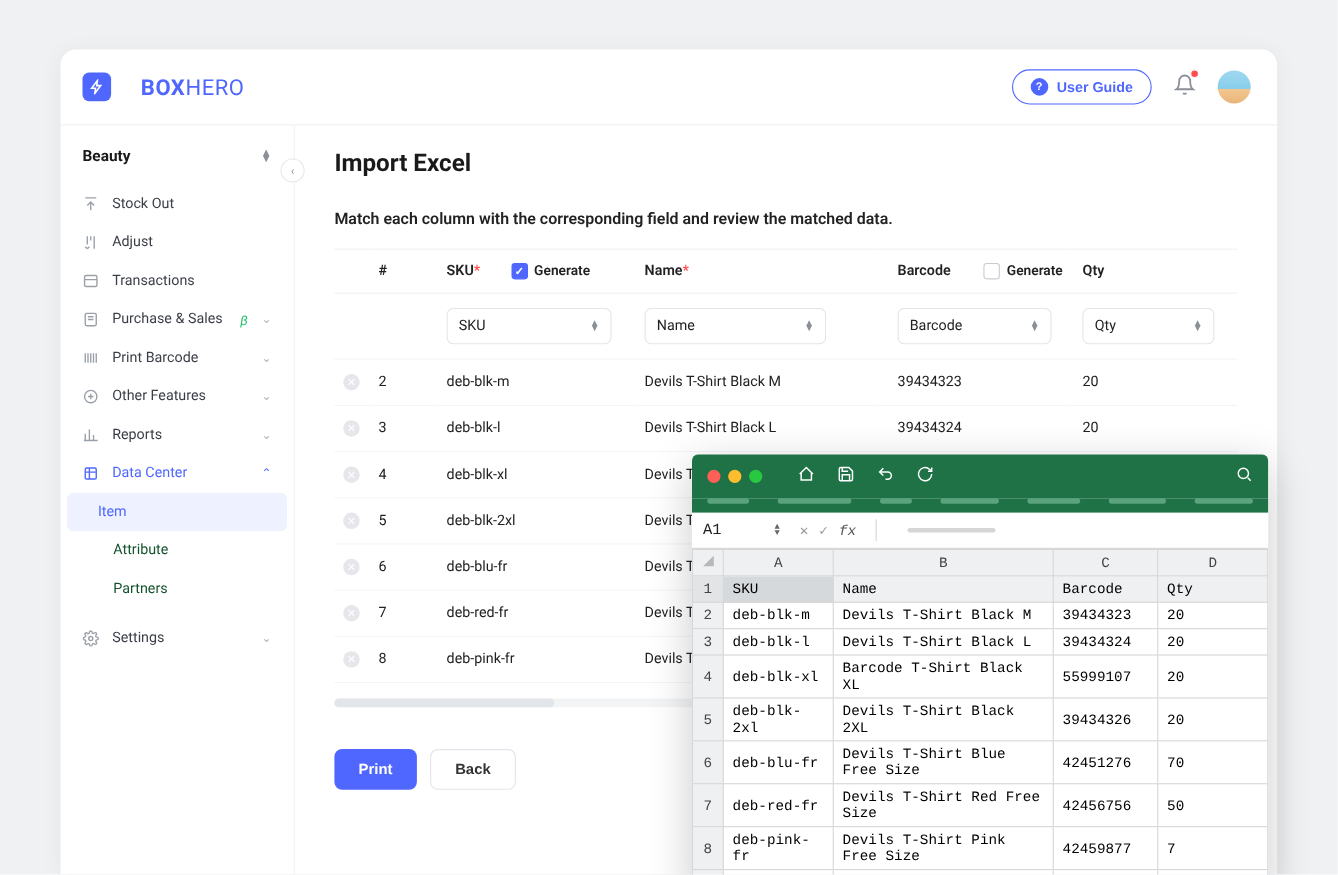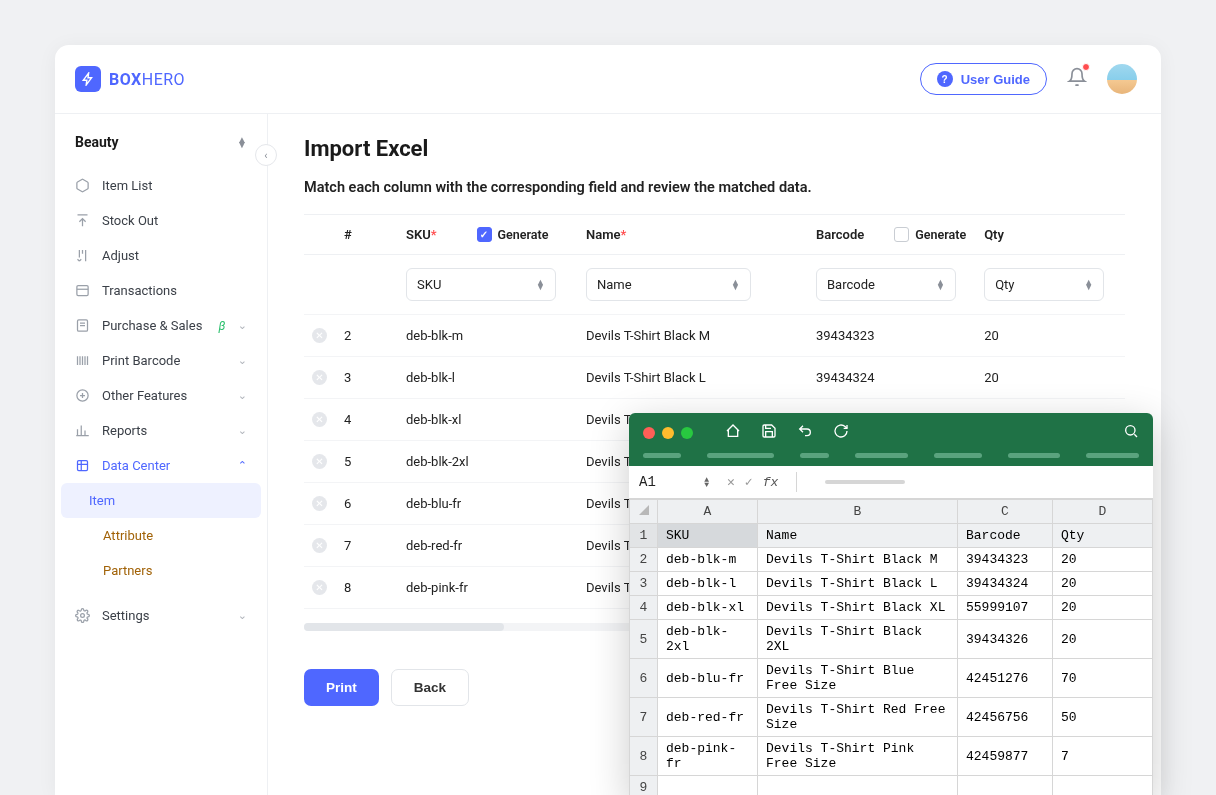--- a/index.html
+++ b/index.html
@@ -1,69 +1,69 @@
 <!DOCTYPE html>
 <html><head>
 <meta charset="utf-8">
 <style>
 * { box-sizing: border-box; margin: 0; padding: 0; }
 body { font-family: -apple-system, BlinkMacSystemFont, "Segoe UI", Roboto, sans-serif; background: #f0f1f3; width: 1216px; height: 795px; overflow: hidden; position: relative; }
 .app-window { position: absolute; top: 45px; left: 55px; right: 55px; bottom: 0; background: #fff; border-radius: 14px 14px 0 0; display: flex; flex-direction: column; box-shadow: 0 2px 20px rgba(0,0,0,0.05); }
 .header { display: flex; align-items: center; justify-content: space-between; padding: 18px 24px 18px 20px; }
 .logo { display: flex; align-items: center; gap: 8px; }
 .logo-icon { width: 26px; height: 26px; background: #4f67ff; border-radius: 6px; display: flex; align-items: center; justify-content: center; color: #fff; font-size: 14px; }
-.logo-text { font-size: 16px; font-weight: 700; letter-spacing: 0.5px; }
+.logo-text { font-size: 20px; font-weight: 700; letter-spacing: 0.5px; margin-left: 19px; }
 .logo-text .bold { color: #4f67ff; }
 .logo-text .light { color: #4f67ff; font-weight: 400; }
 .header-right { display: flex; align-items: center; gap: 20px; }
 .user-guide-btn { display: flex; align-items: center; gap: 8px; border: 1.5px solid #4f67ff; color: #4f67ff; background: #fff; padding: 7px 16px; border-radius: 20px; font-size: 13px; font-weight: 600; cursor: pointer; }
 .user-guide-icon { width: 16px; height: 16px; background: #4f67ff; border-radius: 50%; color: #fff; display: flex; align-items: center; justify-content: center; font-size: 10px; font-weight: 700; }
 .bell { position: relative; color: #8a8f98; cursor: pointer; }
 .bell svg { width: 20px; height: 20px; }
 .bell-badge { position: absolute; top: -4px; right: -3px; width: 8px; height: 8px; background: #ff4d4f; border-radius: 50%; border: 1.5px solid #fff; }
 .avatar { width: 30px; height: 30px; border-radius: 50%; background: linear-gradient(180deg, #a0d8ef 0%, #87ceeb 55%, #f4c891 55%, #e8b57a 100%); cursor: pointer; }
 .body { display: flex; flex: 1; border-top: 1px solid #eef0f3; min-height: 0; position: relative; }
 .sidebar { width: 213px; border-right: 1px solid #eef0f3; padding: 14px 0; }
 .team-select { display: flex; align-items: center; justify-content: space-between; padding: 6px 20px 18px 20px; font-weight: 700; font-size: 14px; color: #1a1a1a; cursor: pointer; }
 .team-select .sort { color: #8a8f98; font-size: 10px; display: flex; flex-direction: column; line-height: 5px; }
 .nav-item { display: flex; align-items: center; gap: 12px; padding: 10px 20px; font-size: 13px; color: #3a3f47; cursor: pointer; }
 .nav-item.active { background: #eef1ff; color: #4f67ff; border-radius: 6px; margin: 0 6px; padding-left: 28px; }
-.nav-item.sub { padding-left: 48px; color: #a16207; }
+.nav-item.sub { padding-left: 48px; color: #14532d; }
 .nav-item.parent { justify-content: space-between; }
 .nav-item .nav-left { display: flex; align-items: center; gap: 12px; }
 .nav-item .chev { color: #b0b4bb; font-size: 11px; }
 .nav-item.data-center { color: #4f67ff; }
 .nav-item.data-center .chev { color: #4f67ff; }
 .nav-icon { width: 15px; height: 15px; display: flex; align-items: center; justify-content: center; color: #9aa0a9; }
 .nav-item.data-center .nav-icon { color: #4f67ff; }
 .nav-item .beta { color: #2abf6c; font-style: italic; font-size: 12px; margin-left: 4px; }
 .collapse-btn { position: absolute; left: 200px; top: 30px; width: 22px; height: 22px; border-radius: 50%; background: #fff; border: 1px solid #e5e7eb; display: flex; align-items: center; justify-content: center; color: #8a8f98; font-size: 11px; cursor: pointer; z-index: 2; }
 .main { flex: 1; padding: 22px 36px; overflow: hidden; }
 .breadcrumb { font-size: 12px; color: #8a8f98; margin-bottom: 6px; }
 .breadcrumb a { color: #8a8f98; text-decoration: none; }
-.page-title { font-size: 22px; font-weight: 700; margin-bottom: 18px; color: #1a1a1a; }
+.page-title { font-size: 22px; font-weight: 700; margin-bottom: 30px; color: #1a1a1a; }
 .subtitle { font-size: 14.5px; font-weight: 600; color: #222; margin-bottom: 18px; }
 .mapping-table { width: 100%; border-collapse: collapse; }
 .mapping-table th { text-align: left; font-size: 13px; font-weight: 600; color: #222; padding: 12px 8px; border-bottom: 1px solid #eef0f3; border-top: 1px solid #eef0f3; }
 .mapping-table th .req { color: #ff4d4f; }
 .mapping-table .gen { display: flex; align-items: center; gap: 6px; font-size: 12.5px; color: #222; }
 .checkbox { width: 15px; height: 15px; border: 1.5px solid #c9cdd3; border-radius: 3px; display: inline-flex; align-items: center; justify-content: center; cursor: pointer; }
 .checkbox.checked { background: #4f67ff; border-color: #4f67ff; color: #fff; font-size: 10px; }
 .select-cell { padding: 12px 8px; border-bottom: 1px solid #eef0f3; }
 .select-box { width: 150px; border: 1px solid #e2e5e9; border-radius: 6px; padding: 8px 10px; font-size: 13px; color: #222; display: flex; align-items: center; justify-content: space-between; cursor: pointer; background: #fff; }
 .select-box .sort { color: #8a8f98; font-size: 9px; display: flex; flex-direction: column; line-height: 5px; }
 .mapping-table td { padding: 13px 8px; font-size: 13px; color: #222; border-bottom: 1px solid #f3f4f6; }
 .row-delete { width: 15px; height: 15px; border-radius: 50%; background: #e5e7eb; color: #fff; display: flex; align-items: center; justify-content: center; font-size: 10px; cursor: pointer; }
 .scrollbar { margin-top: 14px; height: 8px; border-radius: 6px; background: #f3f4f6; position: relative; width: 100%; }
 .scrollthumb { position: absolute; left: 0; top: 0; height: 8px; width: 200px; background: #e2e5e9; border-radius: 6px; }
 .actions { margin-top: 38px; display: flex; gap: 12px; }
 .btn { padding: 10px 22px; border-radius: 7px; font-size: 13.5px; font-weight: 600; cursor: pointer; border: none; }
 .btn-primary { background: #4f67ff; color: #fff; }
 .btn-secondary { background: #fff; color: #333; border: 1px solid #e2e5e9; }
-.th-generate-group { display: flex; align-items: center; gap: 40px; }
+.th-generate-group { display: flex; align-items: center; gap: 28px; }
 .barcode-col { padding-left: 22px !important; }
 .qty-col { padding-left: 10px !important; }
 
 
 .excel { position: absolute; top: 413px; left: 629px; width: 524px; background: #fff; box-shadow: 0 10px 40px rgba(0,0,0,0.2); border-radius: 6px 6px 0 0; overflow: hidden; font-size: 13px; font-family: Liberation Mono, monospace; }
 .excel-ribbon { background: #1f7246; padding: 10px 14px; display: flex; align-items: center; }
 .traffic { display: flex; gap: 7px; margin-right: 32px; }
 .traffic span { width: 12px; height: 12px; border-radius: 50%; }
 .tr-r { background: #ff5f57; } .tr-y { background: #febc2e; } .tr-g { background: #28c840; }
 .excel-tools { display: flex; gap: 20px; color: #fff; align-items: center; flex: 1; }
@@ -122,28 +122,20 @@
 
     <div class="sidebar">
       <div class="team-select">
         <span>Beauty</span>
         <span class="sort">
             <span>▲</span>
             <span>▼</span>
           </span>
       </div>
 
-      <div class="nav-item">
-        <span class="nav-icon">
-            <svg viewBox="0 0 24 24" width="15" height="15" fill="none" stroke="currentColor" stroke-width="2">
-              <path d="M21 16V8a2 2 0 00-1-1.73l-7-4a2 2 0 00-2 0l-7 4A2 2 0 003 8v8a2 2 0 001 1.73l7 4a2 2 0 002 0l7-4A2 2 0 0021 16z"></path>
-            </svg>
-          </span>
-        <span>Item List</span>
-      </div>
       <div class="nav-item">
         <span class="nav-icon">
             <svg viewBox="0 0 24 24" width="15" height="15" fill="none" stroke="currentColor" stroke-width="2">
               <path d="M12 21V9m-5 5l5-5 5 5M4 3h16"></path>
             </svg>
           </span>
         <span>Stock Out</span>
       </div>
       <div class="nav-item">
         <span class="nav-icon">
@@ -488,21 +480,21 @@
         <tr>
           <td class="rownum">3</td>
           <td>deb-blk-l</td>
           <td>Devils T-Shirt Black L</td>
           <td>39434324</td>
           <td>20</td>
         </tr>
         <tr>
           <td class="rownum">4</td>
           <td>deb-blk-xl</td>
-          <td>Devils T-Shirt Black XL</td>
+          <td>Barcode T-Shirt Black XL</td>
           <td>55999107</td>
           <td>20</td>
         </tr>
         <tr>
           <td class="rownum">5</td>
           <td>deb-blk-2xl</td>
           <td>Devils T-Shirt Black 2XL</td>
           <td>39434326</td>
           <td>20</td>
         </tr>

